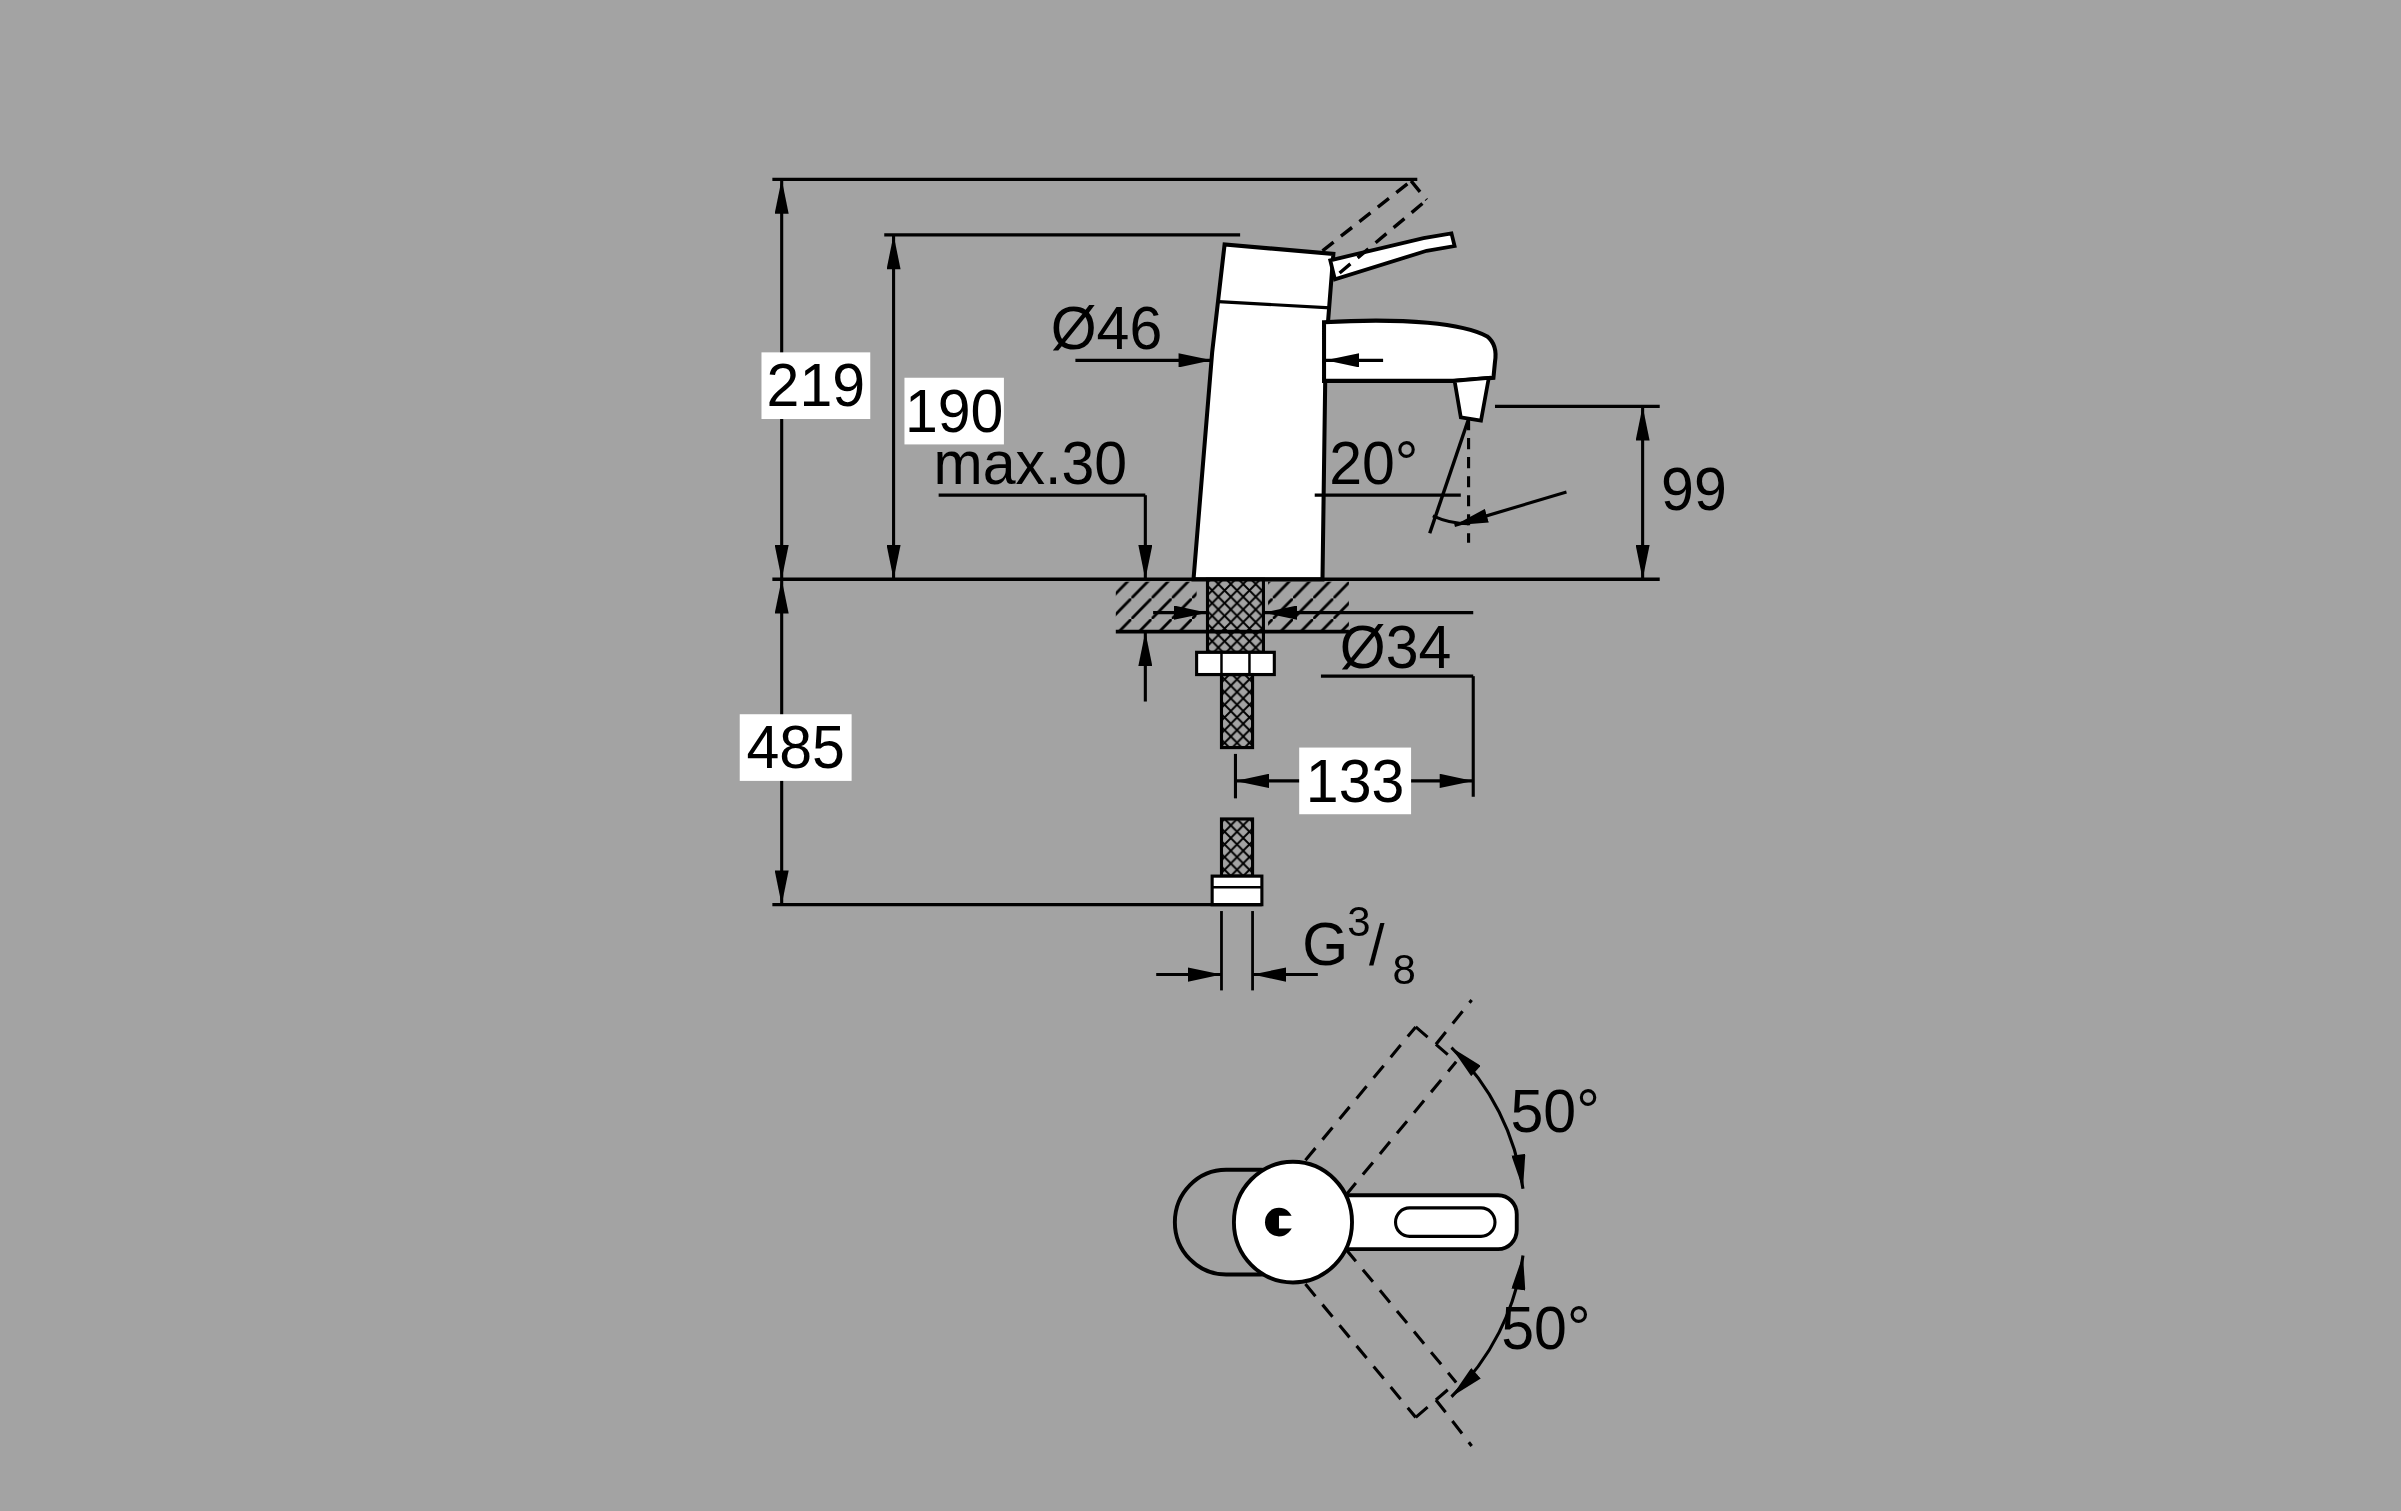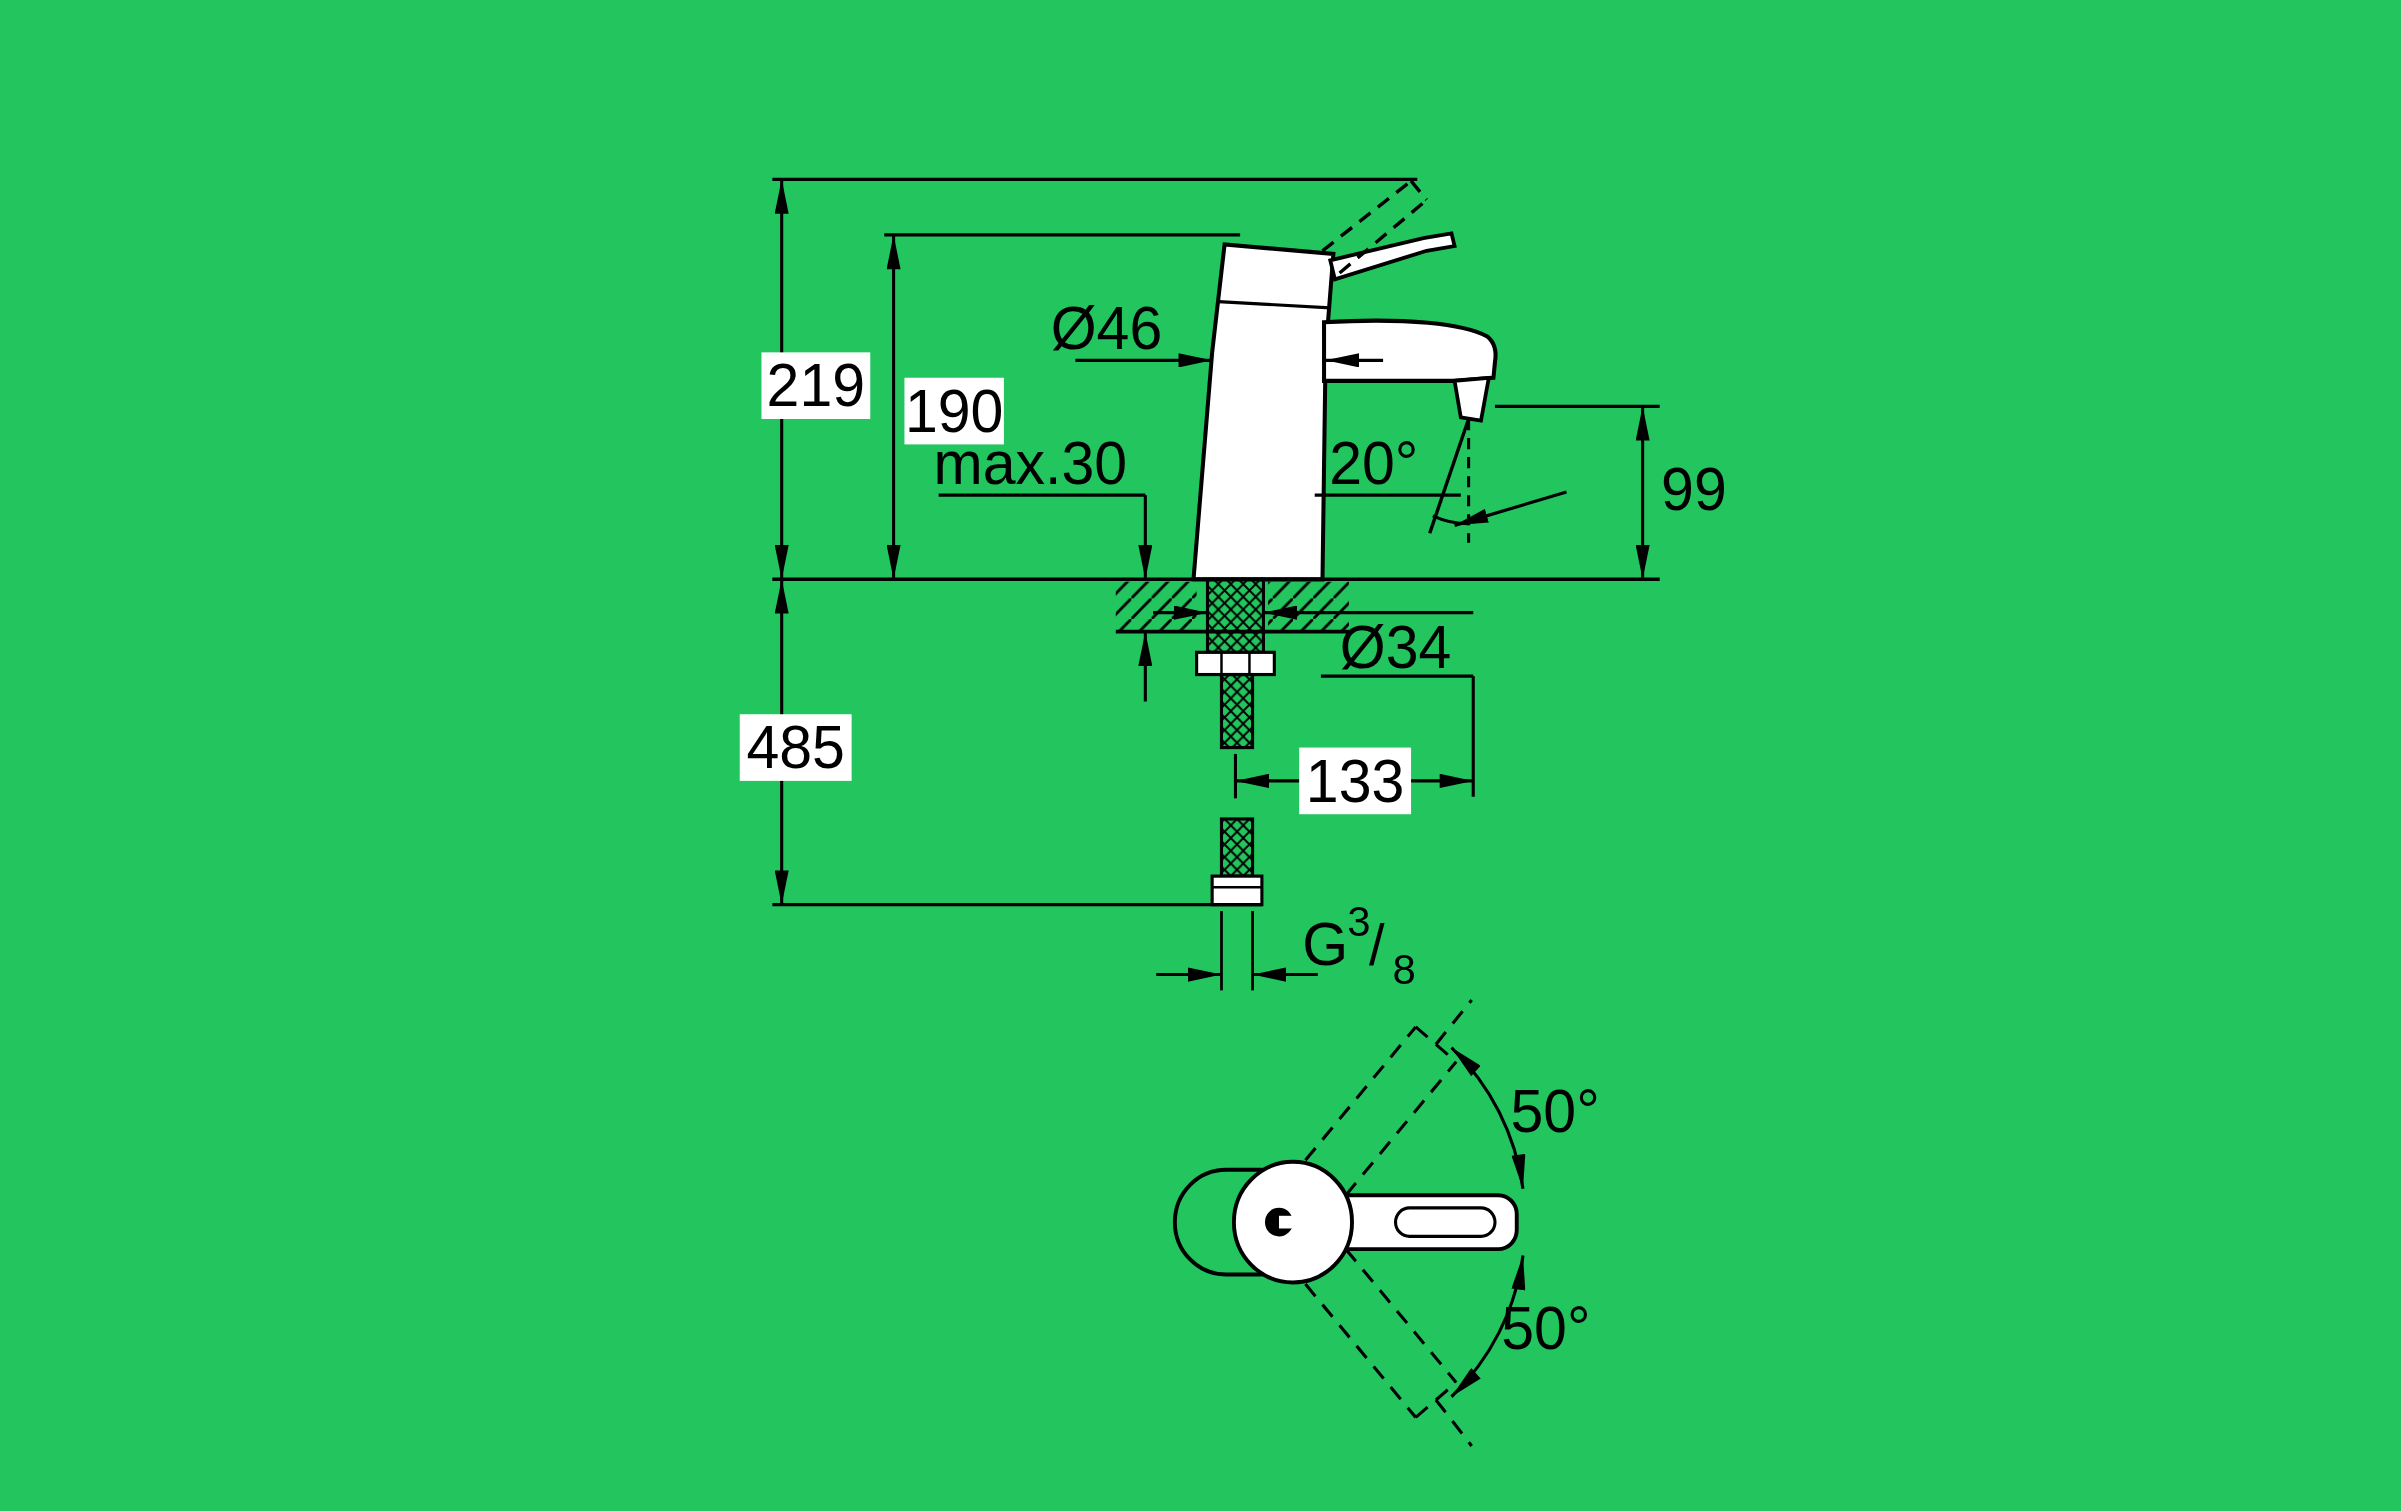--- a/index.html
+++ b/index.html
@@ -1,16 +1,16 @@
 <!DOCTYPE html>
 <html style="font-size:12.8px"><head>
 <meta charset="utf-8">
 <style>
   html,body{margin:0;padding:0;background:#ffffff;}
-  .canvas{position:relative;width:2401px;height:1511px;background:#22c55e;overflow:hidden;}
+  .canvas{position:relative;width:2401px;height:1511px;background:#a3a3a3;overflow:hidden;}
   svg{position:absolute;left:0;top:0;width:100%;height:100%;}
   svg text{font-family:"Liberation Sans","DejaVu Sans",sans-serif;fill:#000;}
   .dimtxt{font-size:38px;}
   .dimtxt-sm{font-size:27px;}
   .dimtxt-md{font-size:36px;}
   .c{text-anchor:middle;dominant-baseline:central;}
 </style>
 </head>
 <body>
 

